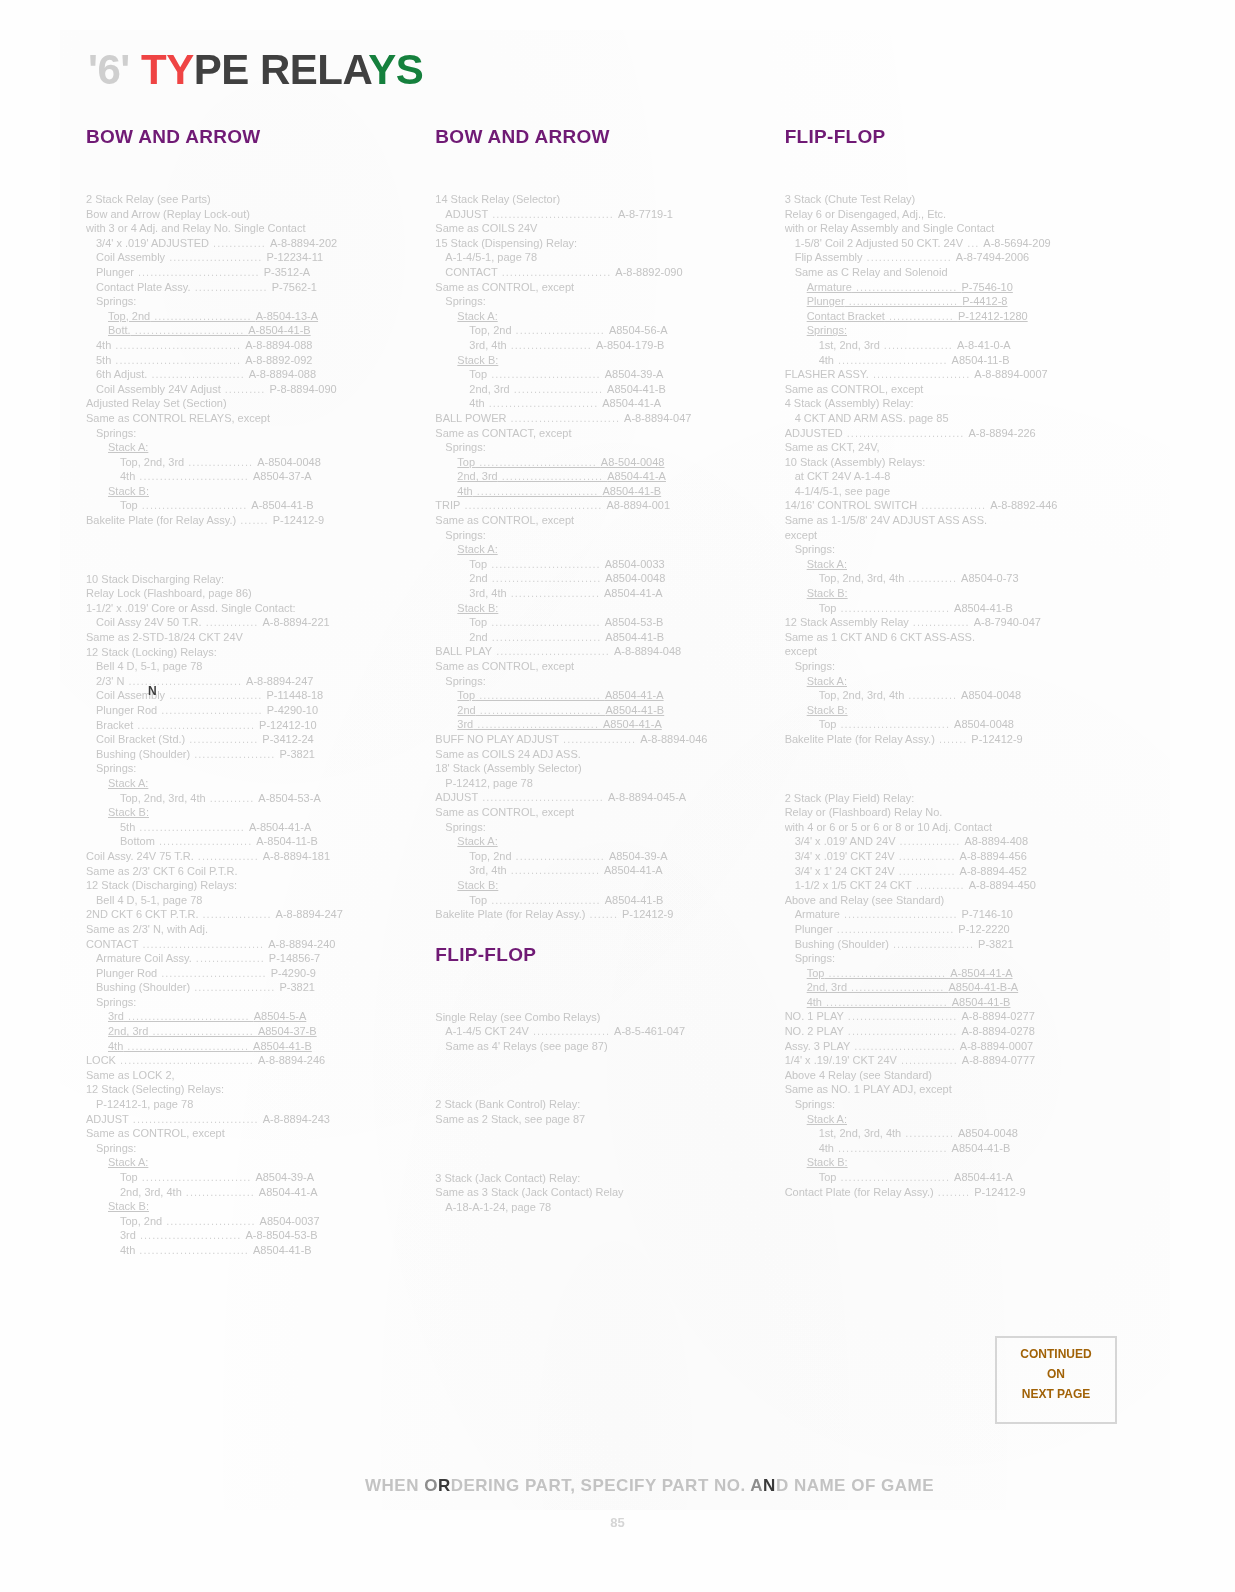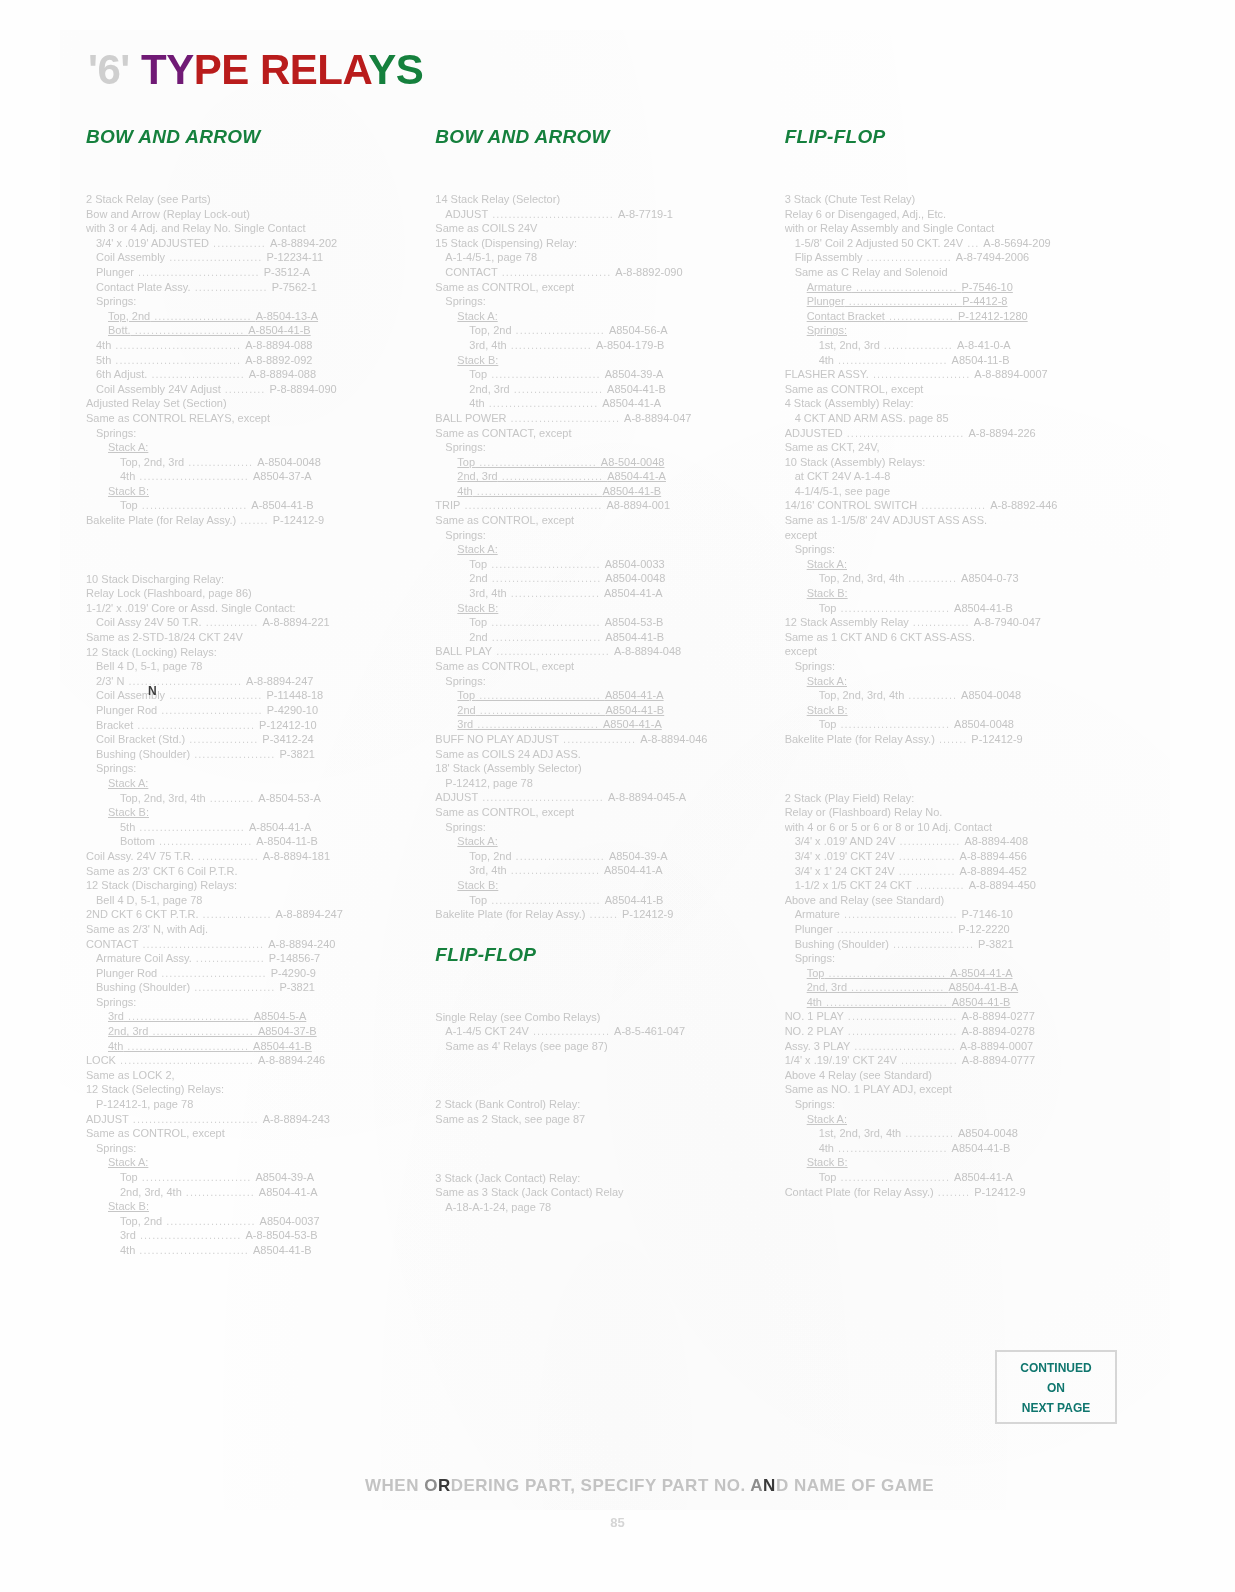--- a/index.html
+++ b/index.html
@@ -41,43 +41,42 @@
     position: absolute;
     left: 88px;
     top: 46px;
     font-size: 42px;
     font-weight: bold;
     letter-spacing: -0.5px;
     white-space: nowrap;
     font-family: "Liberation Sans", sans-serif;
   }
   .masthead .g1 { color: #cfcfcf; }
-  .masthead .g2 { color: #701a75; }
-  .masthead .g3 { color: #b91c1c; margin-top: 7px; }
+  .masthead .g2 { color: #ef4444; }
+  .masthead .g3 { color: #404040; margin-top: 7px; }
   .masthead .g4 { color: #15803d; }
 
   
   .cols {
     position: absolute;
     left: 86px;
     top: 126px;
     width: 1020px;
     display: flex;
     gap: 28px;
   }
   .col { width: 330px; }
 
   .sec-head {
     font-size: 19px;
     font-weight: bold;
-    color: #15803d;
+    color: #701a75;
     margin: 0 0 9px 0;
     letter-spacing: 0.3px;
     white-space: nowrap;
-    font-style: italic;
   }
   .sec-head.mid { margin-top: 22px; }
 
   .block { margin-bottom: 11px; margin-top: 44px; }
 
   .ln {
     font-size: 11px;
     line-height: 14.6px;
     color: #c6c6c6;
     white-space: nowrap;
@@ -91,26 +90,26 @@
   .ln .lbl { }
   .ln .dots { color: #d2d2d2; letter-spacing: 1px; }
   .ln .pn { color: #c4c4c4; }
 
   
   .cont-box {
     position: absolute;
     right: 118px;
     bottom: 168px;
     width: 122px;
-    height: 74px;
+    height: 88px;
     border: 2px solid #d6d6d6;
     text-align: center;
     font-size: 12px;
     line-height: 20px;
-    color: #0f766e;
+    color: #a16207;
     font-weight: bold;
     padding-top: 6px;
     box-sizing: border-box;
   }
 
   
   .footer {
     position: absolute;
     left: 1px;
     bottom: 96px;

